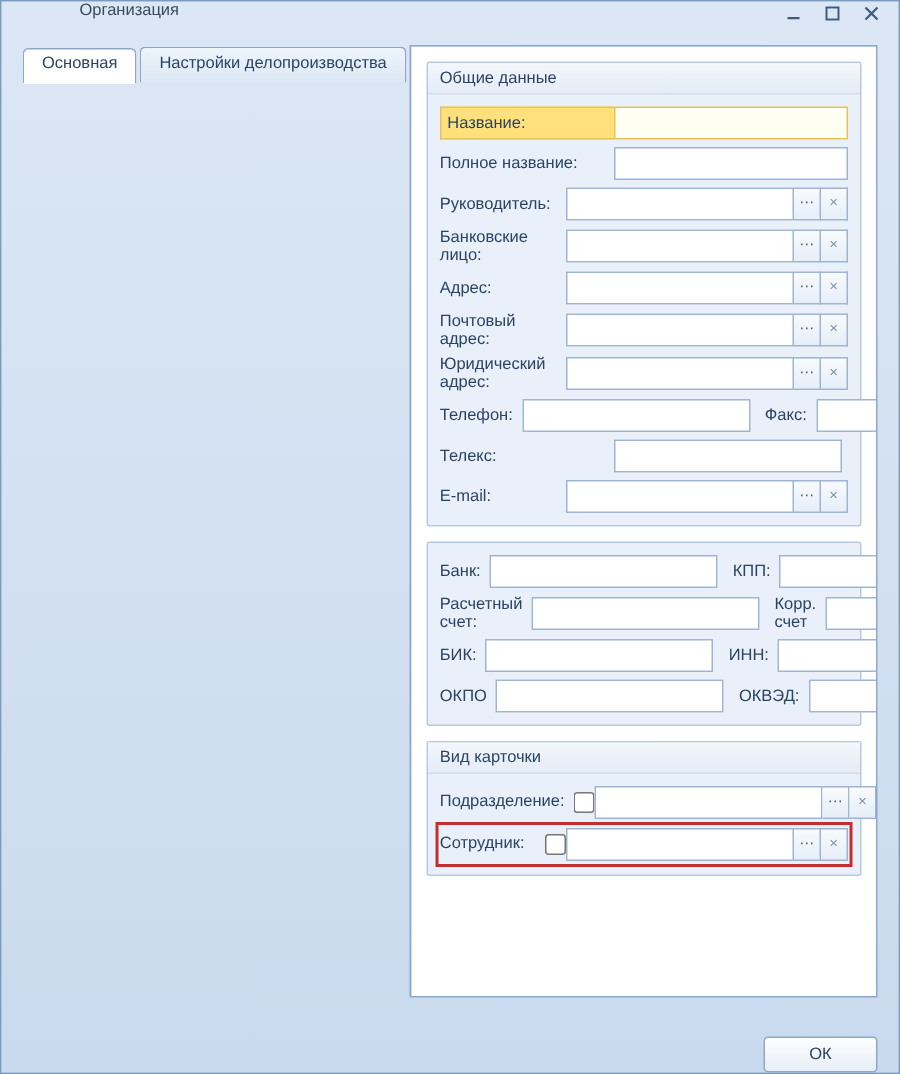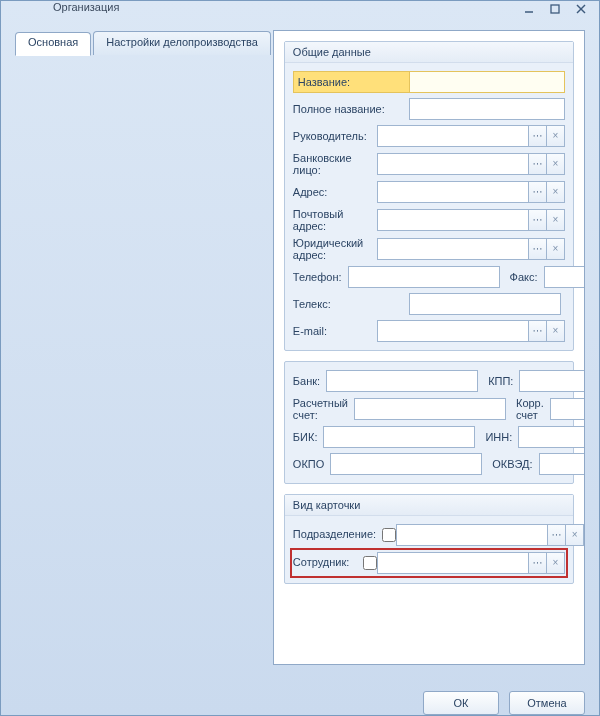--- a/index.html
+++ b/index.html
@@ -424,15 +424,14 @@
           </div>
 
         </div>
       </div>
 
     </div>
   </div>
 
   <div class="footer">
     <button class="btn">ОК</button>
-    <button class="btn">Отмена</button>
   </div>
 </div>
 
 </body></html>

